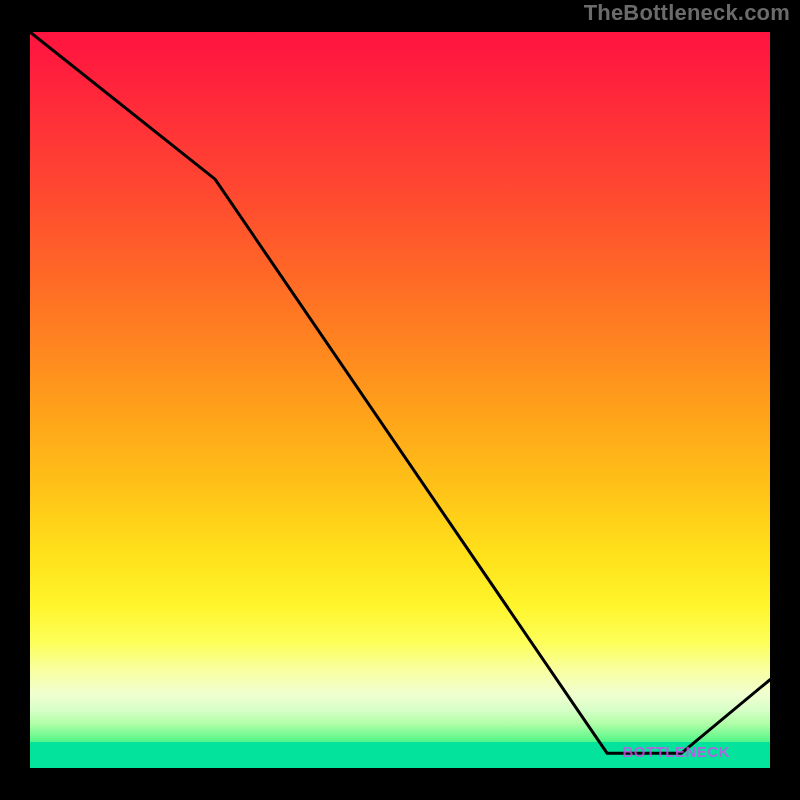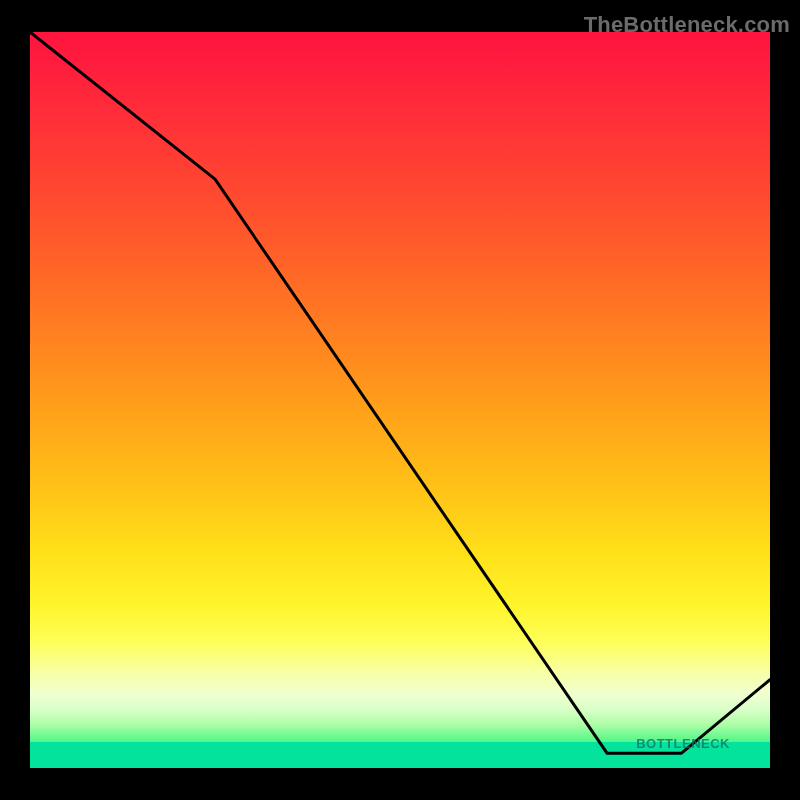--- a/index.html
+++ b/index.html
@@ -12,21 +12,21 @@
     overflow: hidden;
   }
   .wrap {
     position: relative;
     width: 800px;
     height: 800px;
     background: #000;
   }
   .attribution {
     position: absolute;
-    top: 12px;
+    top: 0;
     right: 10px;
     color: #6b6b6b;
     font-size: 22px;
     font-weight: 600;
     letter-spacing: 0.2px;
   }
   .plot {
     position: absolute;
     left: 30px;
     top: 32px;
@@ -65,23 +65,23 @@
     position: absolute;
     left: 0;
     right: 0;
     bottom: 0;
     height: 26px;
     background: linear-gradient(to bottom, rgba(0,0,0,0) 0%, rgba(0,0,0,0) 0%), #03e39c;
   }
   .watermark {
     position: absolute;
     right: 40px;
-    bottom: 17px;
-    color: #0f766e;
-    font-size: 13px;
+    bottom: 8px;
+    color: #d946ef;
+    font-size: 15px;
     font-weight: 700;
     letter-spacing: 0.5px;
     opacity: 0.8;
   }
   svg.curve {
     position: absolute;
     inset: 0;
   }
 </style>
 </head>

